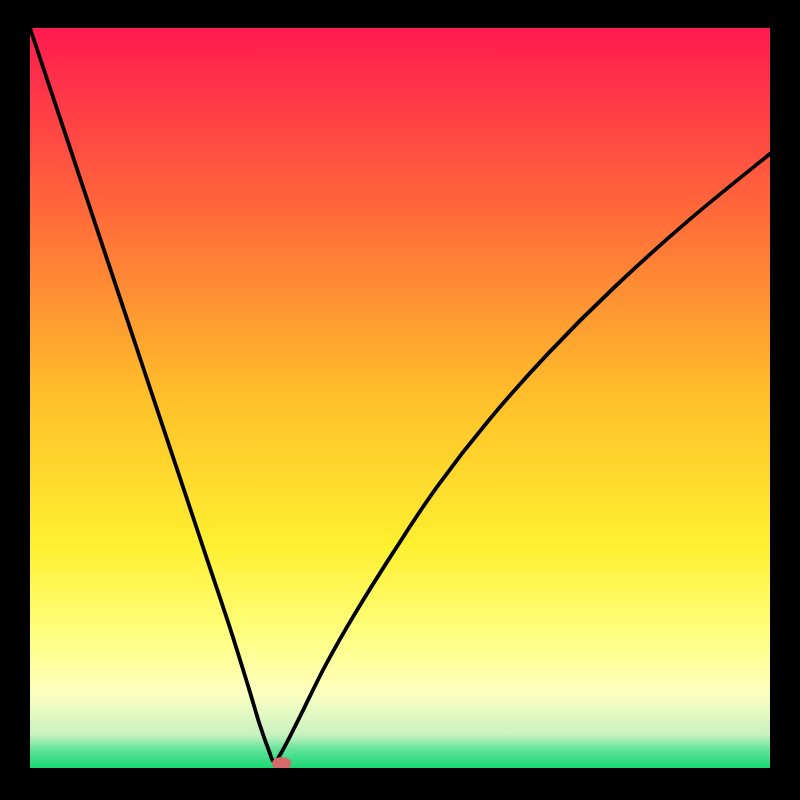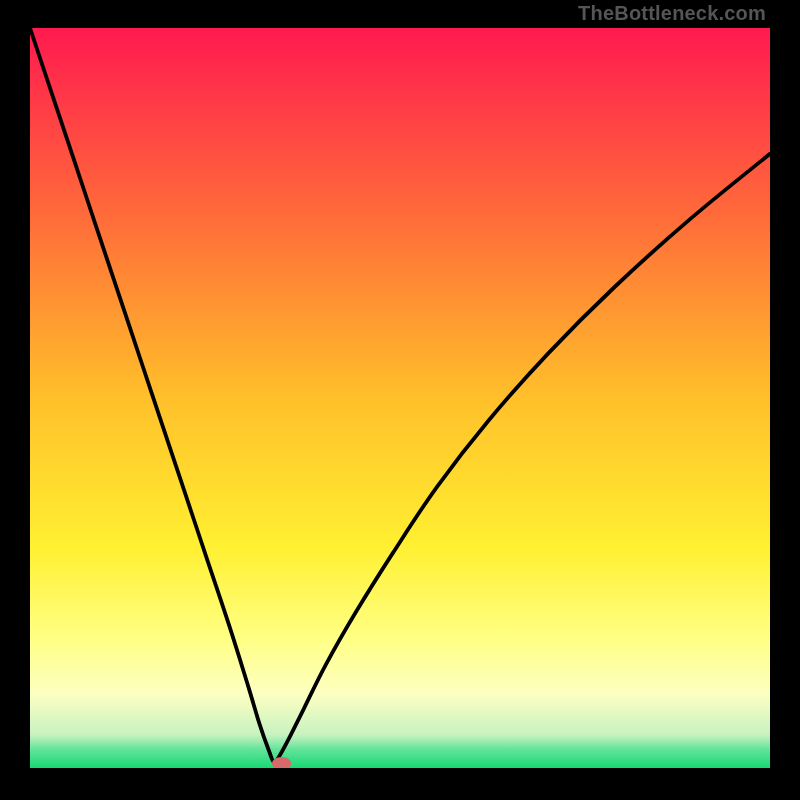--- a/index.html
+++ b/index.html
@@ -39,21 +39,20 @@
     width: 740px;
     height: 740px;
     display: block;
   }
 </style>
 </head>
 <body>
 
 <div class="frame">
 
-  <div class="site-label">TheBottleneck.com</div>
 
   <div class="plot">
     <svg id="chart-svg" viewBox="0 0 100 100" preserveAspectRatio="none">
       <defs>
         <linearGradient id="bg-grad" x1="0" y1="0" x2="0" y2="1">
             <stop offset="0%" stop-color="#ff1a4f"></stop>
             <stop offset="25%" stop-color="#ff6a3a"></stop>
             <stop offset="50%" stop-color="#ffc02a"></stop>
             <stop offset="70%" stop-color="#fff031"></stop>
             <stop offset="82%" stop-color="#ffff80"></stop>

